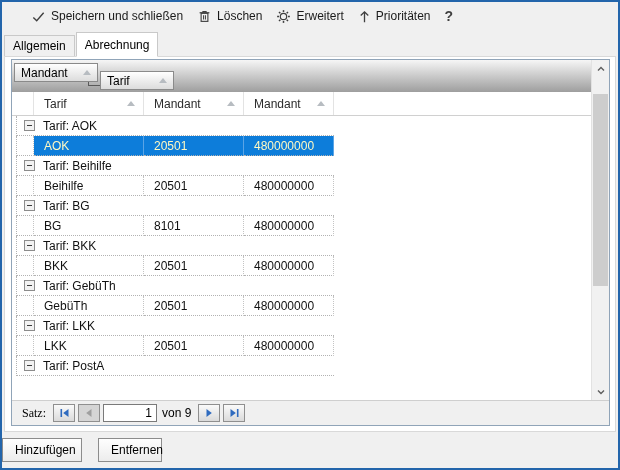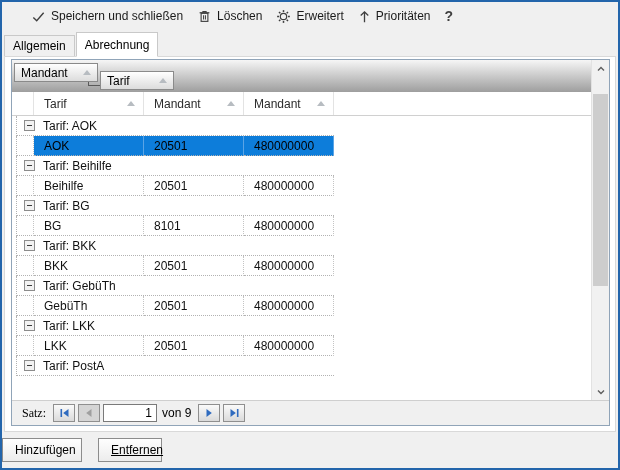--- a/index.html
+++ b/index.html
@@ -118,21 +118,21 @@
     width:11px; height:11px; margin-left:7px;
     border:1px solid #8c8c8c; background:#f2f2f2;
     position:relative; flex:0 0 11px;
   }
   .minus-box::after{
     content:""; position:absolute; left:2px; right:2px; top:4px; height:1px; background:#3c3c3c;
   }
   .g-label{ margin-left:8px; }
 
   .row.selected .c{
-    background:#0d7dda; color:#000000; border-right:1px solid #5aa4e6;
+    background:#0d7dda; color:#fef9c3; border-right:1px solid #5aa4e6;
   }
 
   
   .vscroll{
     position:absolute; top:0; right:0; bottom:25px; width:18px;
     background:#f1f1f1; border-left:1px solid #e2e2e2;
   }
   .vs-btn{ position:absolute; left:0; right:0; height:17px;
     display:flex; align-items:center; justify-content:center; }
   .vs-up{ top:0; } .vs-down{ bottom:0; }
@@ -160,21 +160,21 @@
   .footer{
     height:36px; flex:0 0 36px; background:#f0f0f0;
     display:flex; align-items:center; justify-content:flex-start; gap:16px; padding-right:10px;
   }
   .dlg-btn{
     height:24px; border:1px solid #8c8c8c;
     background:linear-gradient(#fefefe,#ececec);
     font-family:"Liberation Sans",sans-serif; font-size:12px; color:#000;
     padding:0 12px;
   }
-  .dlg-btn.add{ width:80px; } .dlg-btn.remove{ width:64px;text-decoration:underline; }
+  .dlg-btn.add{ width:80px; } .dlg-btn.remove{ width:64px; }
 </style>
 </head>
 <body>
 
 <div class="window">
 
 
   <div class="toolbar" id="toolbar">
       <div class="tb-item">
         <span>

